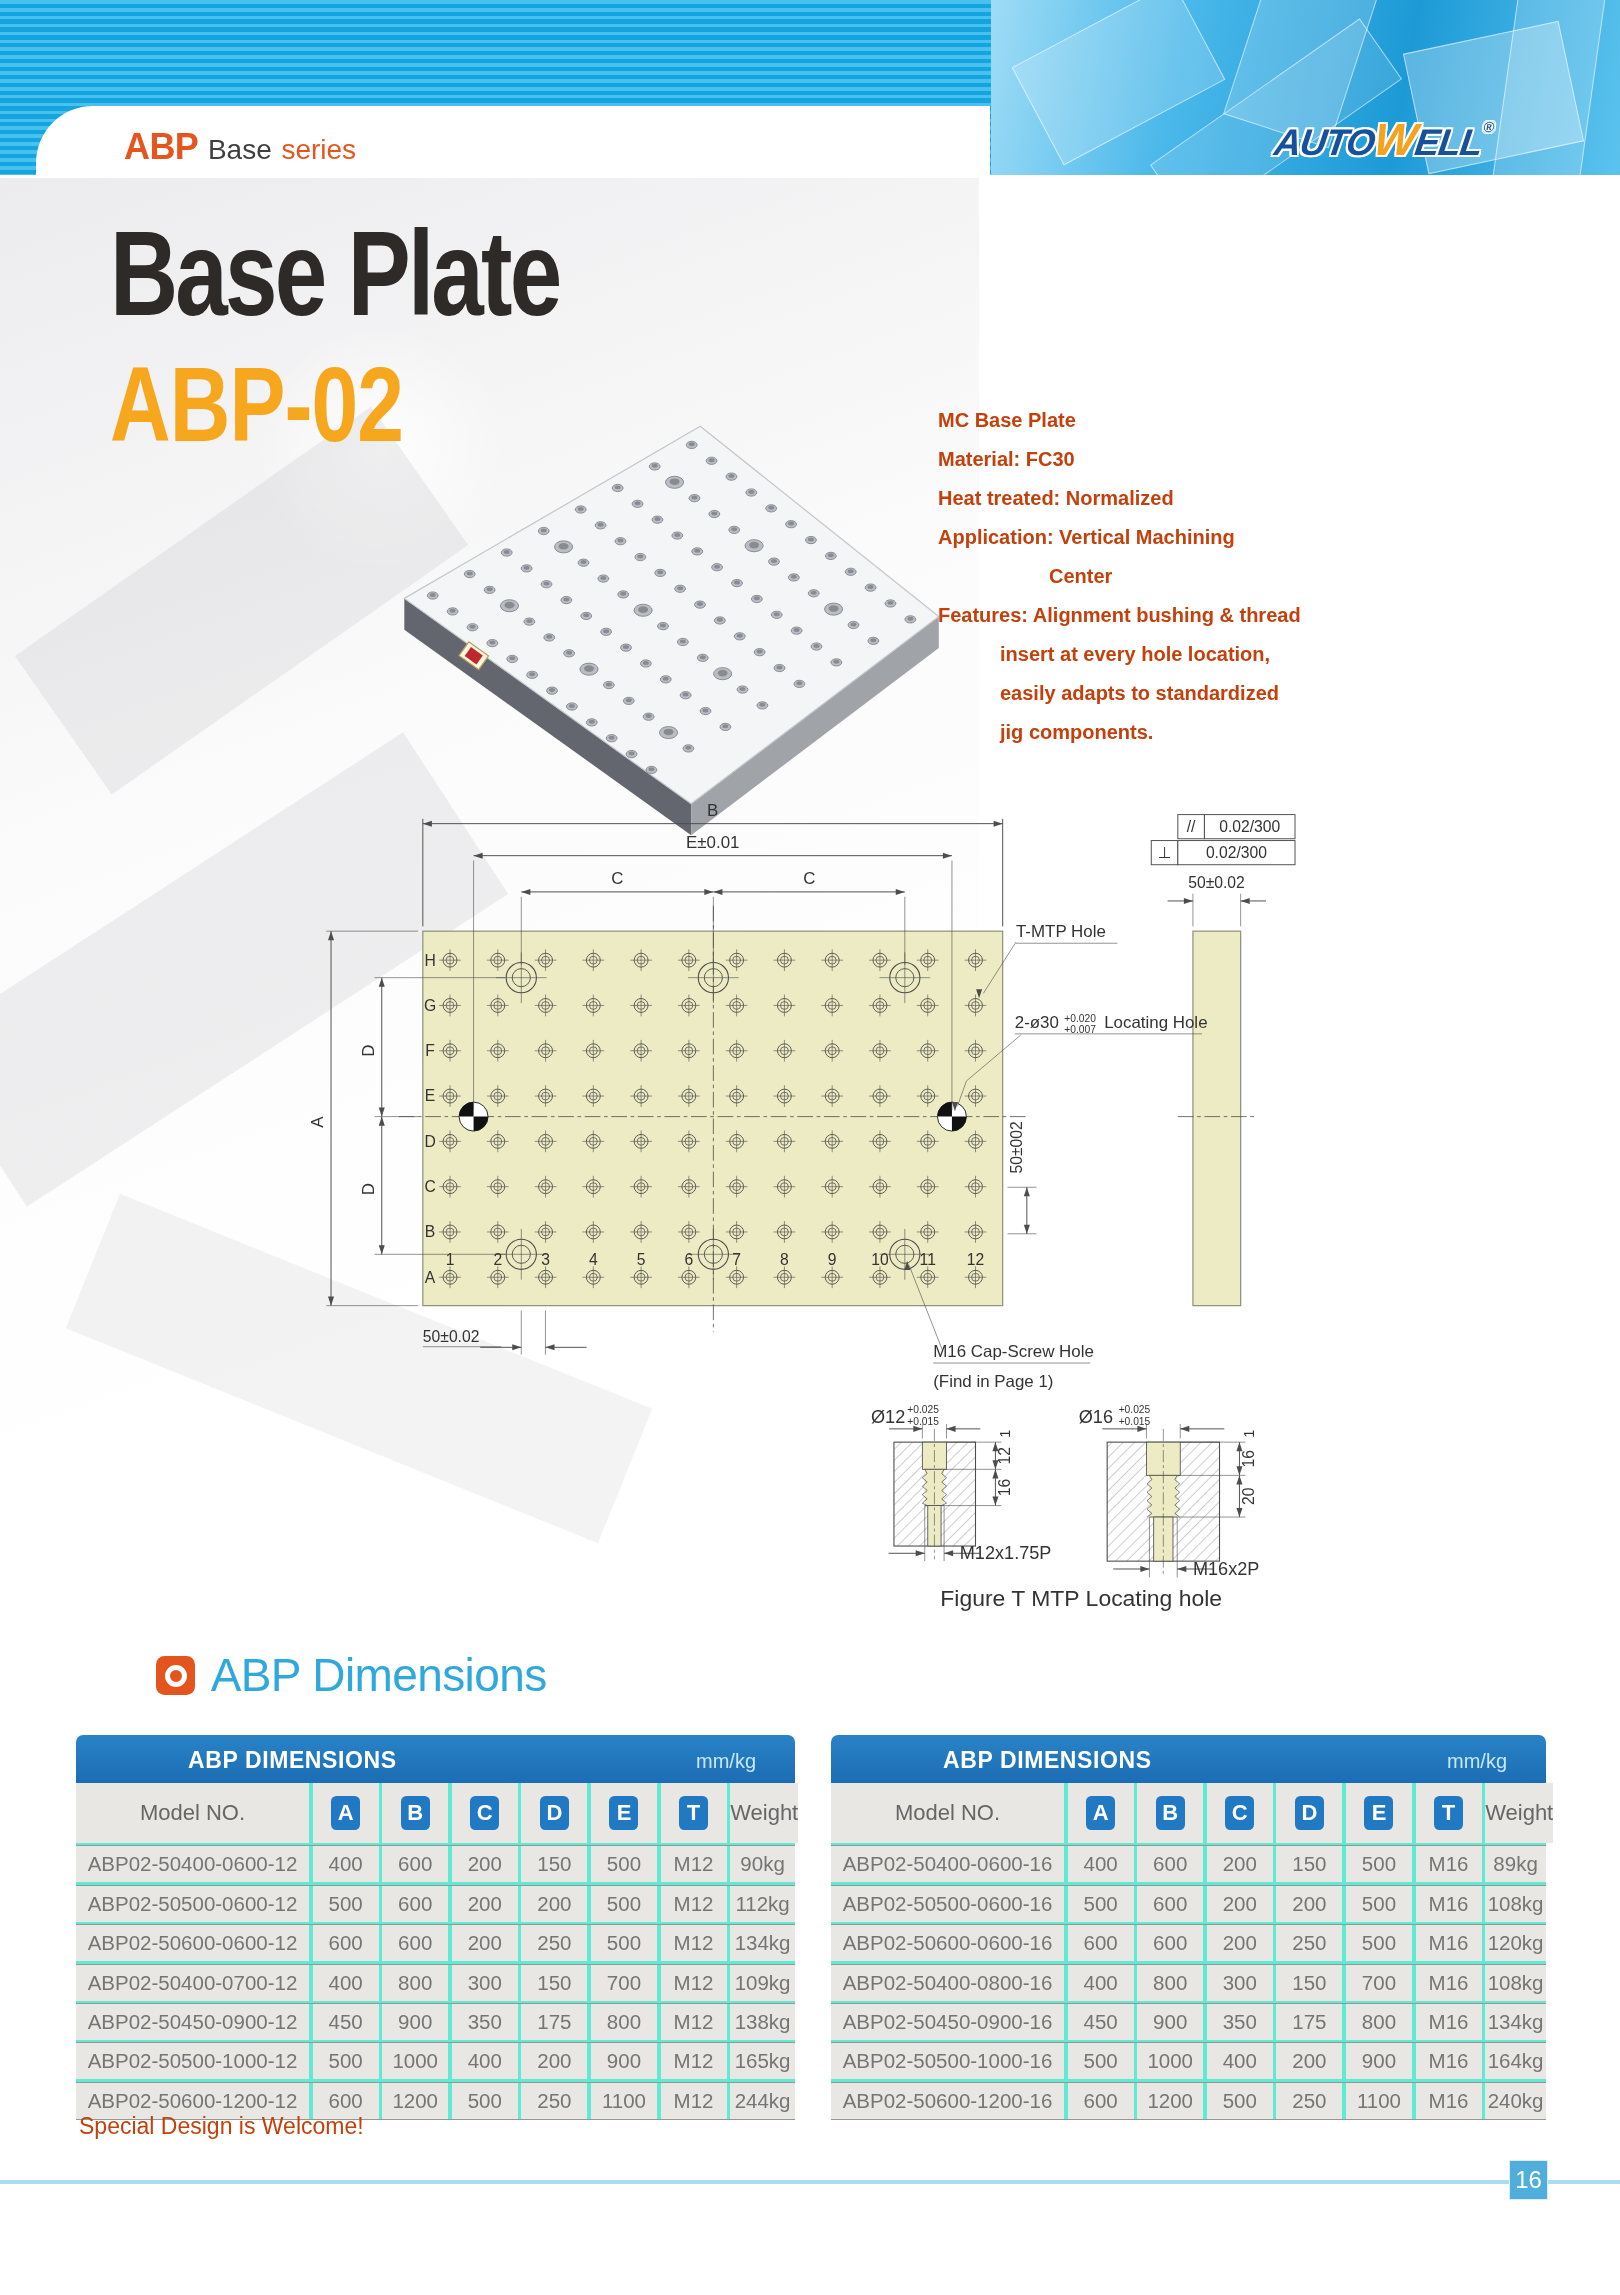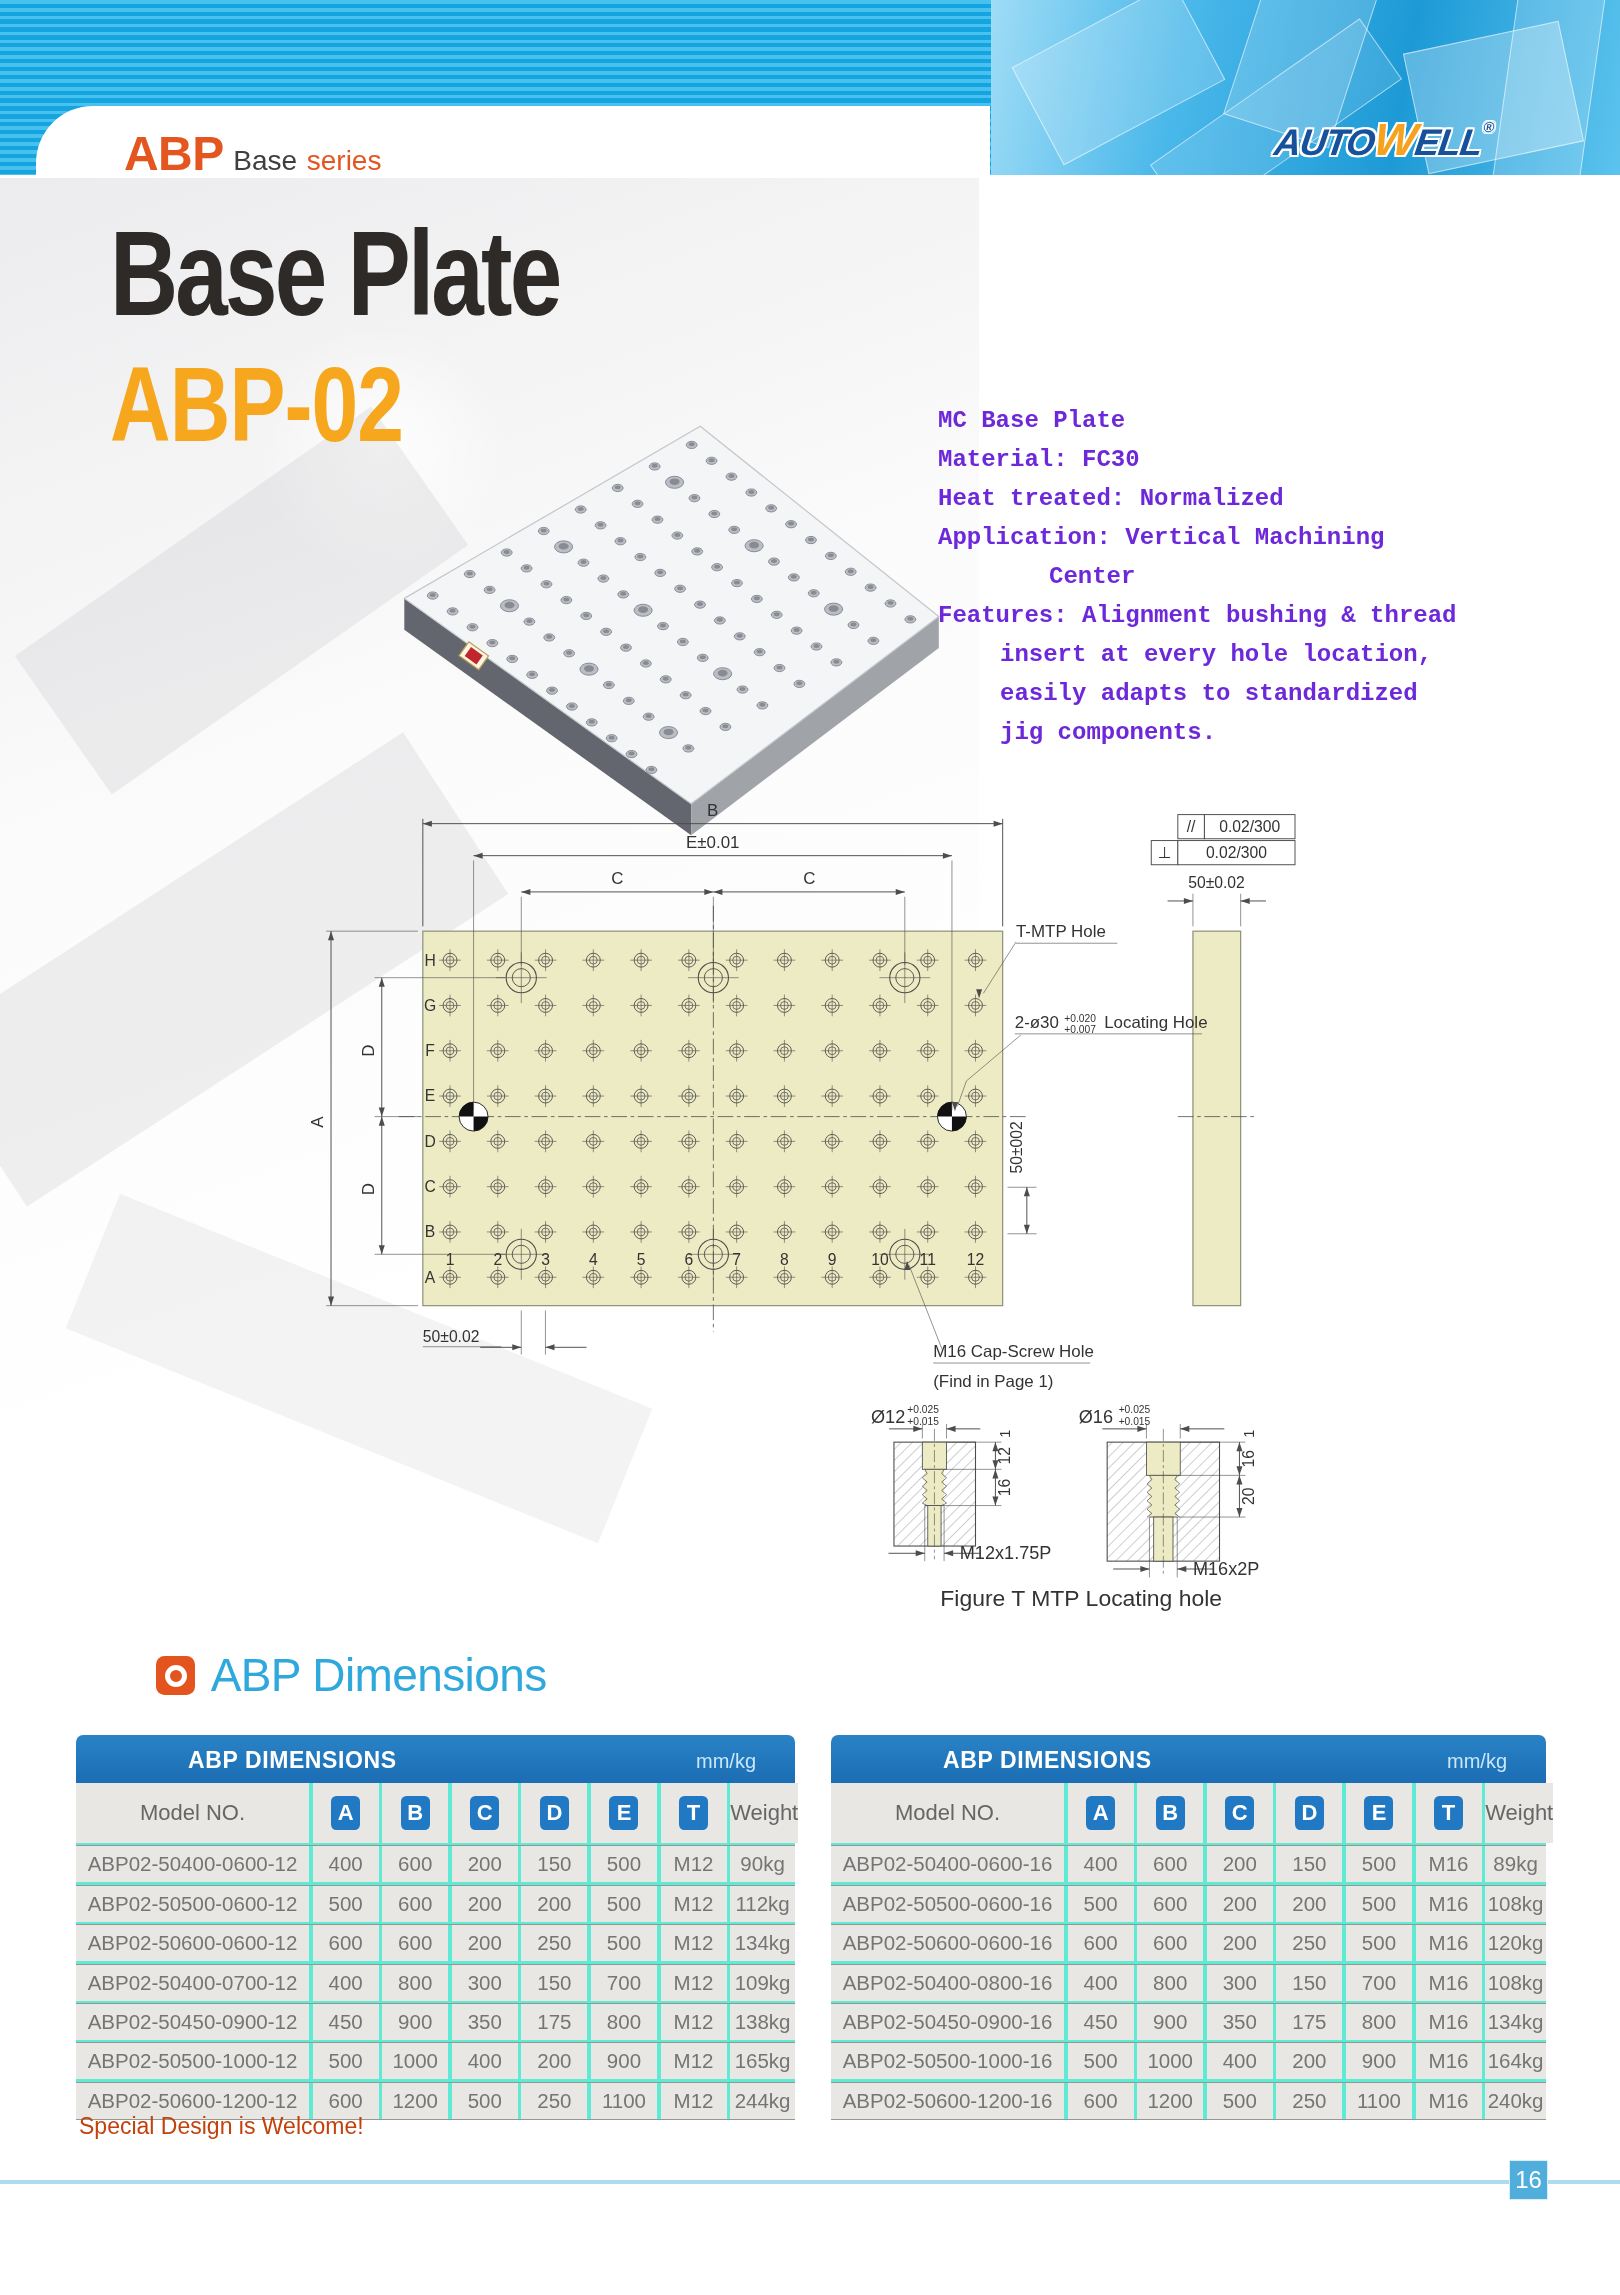--- a/index.html
+++ b/index.html
@@ -20,43 +20,43 @@
   #ph3{left:423px;top:36px;width:157px;height:121px;transform:rotate(-12deg);background:rgba(255,255,255,.28);}
   #ph4{left:157px;top:85px;width:254px;height:72px;transform:rotate(-35deg);background:rgba(255,255,255,.12);}
   #ph5{left:513px;top:-18px;width:85px;height:230px;transform:rotate(8deg);}
   #brand{position:absolute;left:284px;top:114px;font-style:italic;font-weight:900;
     letter-spacing:-1.2px;transform:skewX(-8deg);white-space:nowrap;
     text-shadow:1.8px 0 0 #fff,-1.8px 0 0 #fff,0 1.8px 0 #fff,0 -1.8px 0 #fff,1.8px 1.8px 0 #fff,-1.8px -1.8px 0 #fff,1.8px -1.8px 0 #fff,-1.8px 1.8px 0 #fff;}
   .brand-navy{color:#17519c;font-size:37px;}
   .brand-orange{color:#f6a21c;font-size:45px;}
   .brand-reg{color:#17519c;font-size:14.5px;vertical-align:23px;font-style:normal;}
   #series-title{left:124px;top:126px;display:flex;align-items:baseline;gap:9.7px;}
-  #series-code{color:#e4561f;font-size:48px;font-weight:700;letter-spacing:-0.6px;}
+  #series-code{color:#e4561f;font-size:36px;font-weight:700;letter-spacing:-0.6px;}
   #series-word{color:#3f3f3f;font-size:28px;font-weight:500;}
   #series-accent{color:#e4561f;font-size:28px;font-weight:500;}
 
   
   #watermark{left:0;top:178px;width:979px;height:1486px;pointer-events:none;
     background:linear-gradient(160deg,rgba(205,205,210,.38) 0%,rgba(240,240,242,.25) 38%,rgba(255,255,255,0) 72%);}
   .wm{position:absolute;background:rgba(160,160,168,.16);}
   #wm1{left:24px;top:338px;width:435px;height:169px;transform:rotate(-35deg);}
   #wm2{left:-72px;top:695px;width:574px;height:193px;transform:rotate(-33deg);background:rgba(150,150,158,.14);}
   #wm3{left:72px;top:1118px;width:574px;height:145px;transform:rotate(22deg);background:rgba(170,170,178,.14);}
   #wm4{left:254px;top:145px;width:254px;height:254px;border-radius:50%;
     background:radial-gradient(circle,rgba(255,255,255,.9) 0%,rgba(255,255,255,0) 70%);}
 
   
   #page-title{left:110px;top:213px;font-size:121px;line-height:121px;font-weight:700;
     color:#2e2a28;transform:scaleX(.78);transform-origin:left;letter-spacing:-3.6px;white-space:nowrap;}
   #model-title{left:110px;top:352px;font-size:105px;line-height:105px;font-weight:700;
     color:#f6a71e;transform:scaleX(.8);transform-origin:left;letter-spacing:-1.2px;white-space:nowrap;}
 
   
-  #description{left:938px;top:401px;width:628px;font-family:Liberation Mono, monospace;
-    font-weight:700;font-size:24px;line-height:39px;color:#6d28d9;}
+  #description{left:938px;top:401px;width:628px;font-family:Liberation Sans, sans-serif;
+    font-weight:700;font-size:20px;line-height:39px;color:#c2410c;}
   .ind-none{margin-left:0;}
   .ind-center{margin-left:111px;}
   .ind-feature{margin-left:62px;}
 
   
   #iso{left:362px;top:387px;width:604px;height:459px;}
 
   
   #drawing{left:0;top:785px;width:1620px;height:906px;}
   #drawing text{font-family:"Liberation Sans",sans-serif;}

